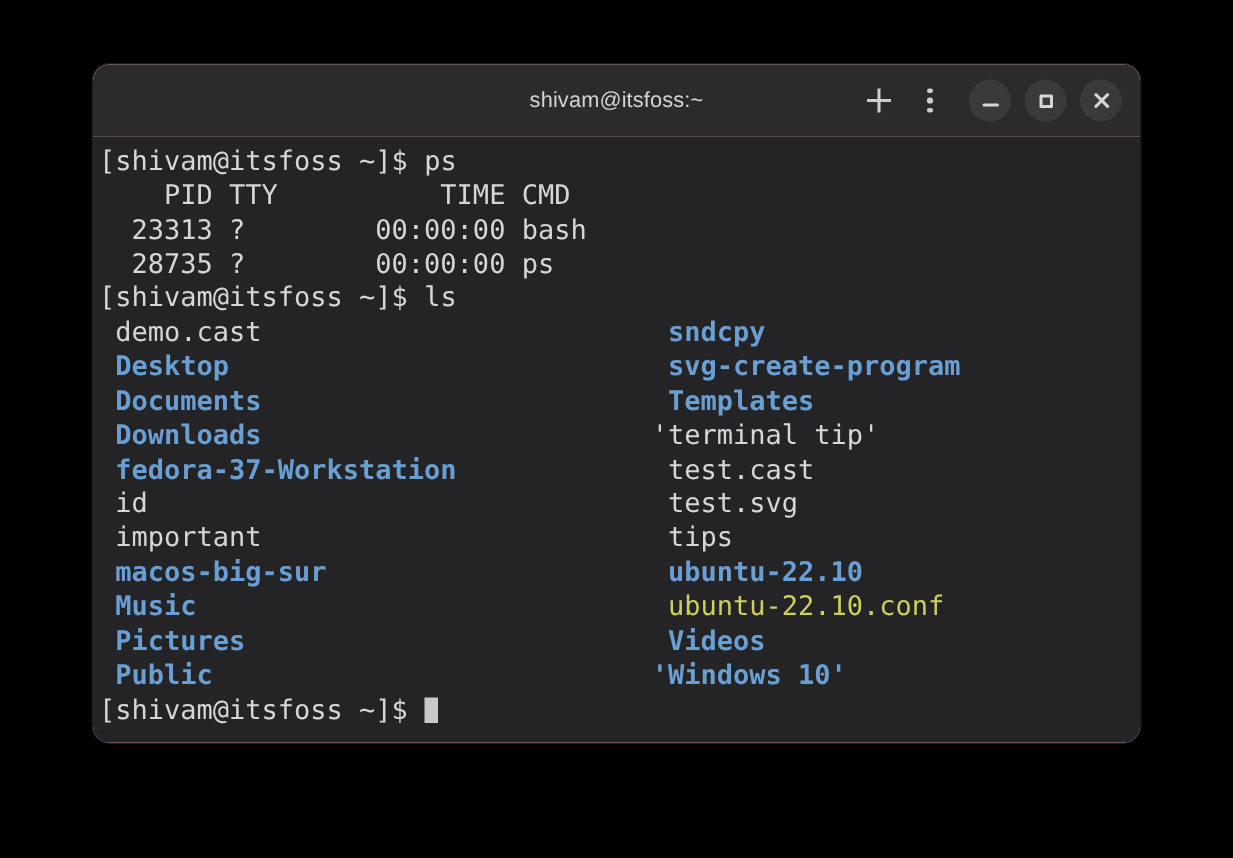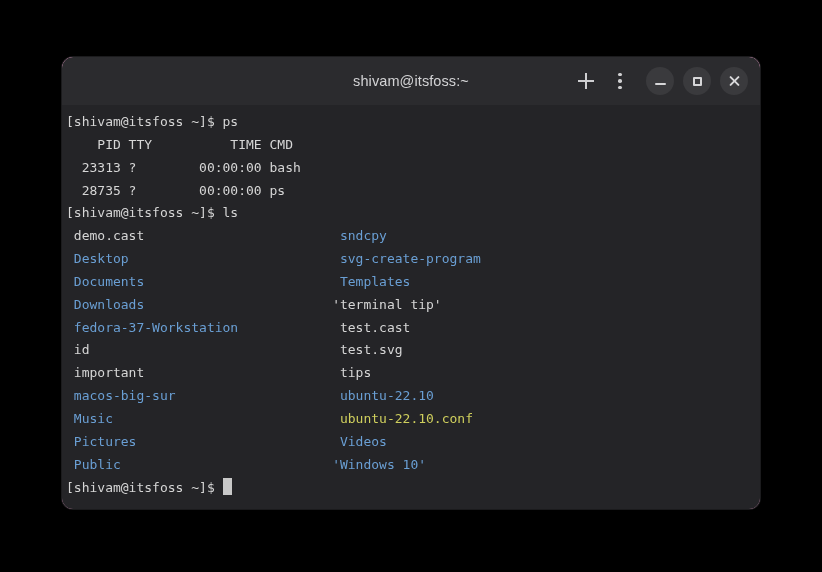--- a/index.html
+++ b/index.html
@@ -18,21 +18,21 @@
     position: relative;
     width: 822px;
     height: 572px;
     background: #000000;
   }
 
   
   #terminal-window {
     position: absolute;
     left: 62px;
-    top: 57px;
+    top: 43px;
     width: 698px;
     height: 452px;
     border-radius: 11px;
     background: #f9a8d4;
     box-shadow: 0 0 0 1px #1b1b1d;
     overflow: hidden;
     display: flex;
     flex-direction: column;
   }
 
@@ -155,30 +155,30 @@
 
   
   #terminal-body {
     flex: 1 1 auto;
     background: #242427;
     padding: 6px 0 0 2px;
     overflow: hidden;
   }
   #terminal-screen {
     font-family: "DejaVu Sans Mono", "Liberation Mono", monospace;
-    font-size: 13px;
+    font-size: 18px;
     line-height: 22.85px;
     color: #d4d4d4;
     white-space: pre;
     padding-left: 2px;
   }
   .term-line { white-space: pre; }
 
   .c-default { color: #d6d6d6; }
-  .c-dir     { color: #6a9fd4; font-weight: normal; }
+  .c-dir     { color: #6a9fd4; font-weight: bold; }
   .c-conf    { color: #cfcf5d; font-weight: normal; }
 
   #cursor-block {
     display: inline-block;
     width: 9.25px;
     height: 17px;
     background: #c8c8c8;
     vertical-align: -3px;
   }
 </style>

